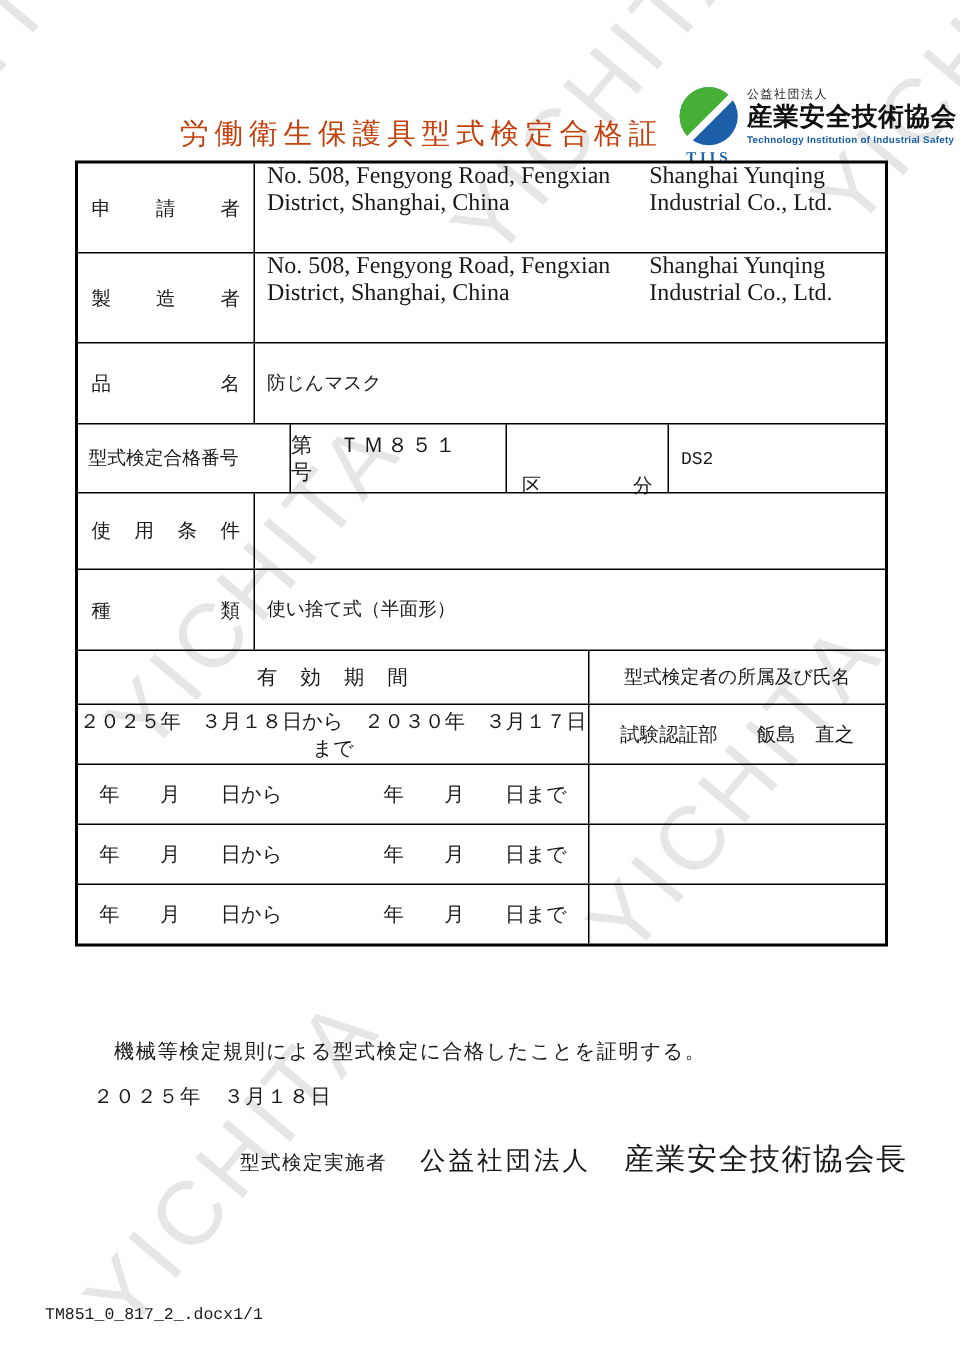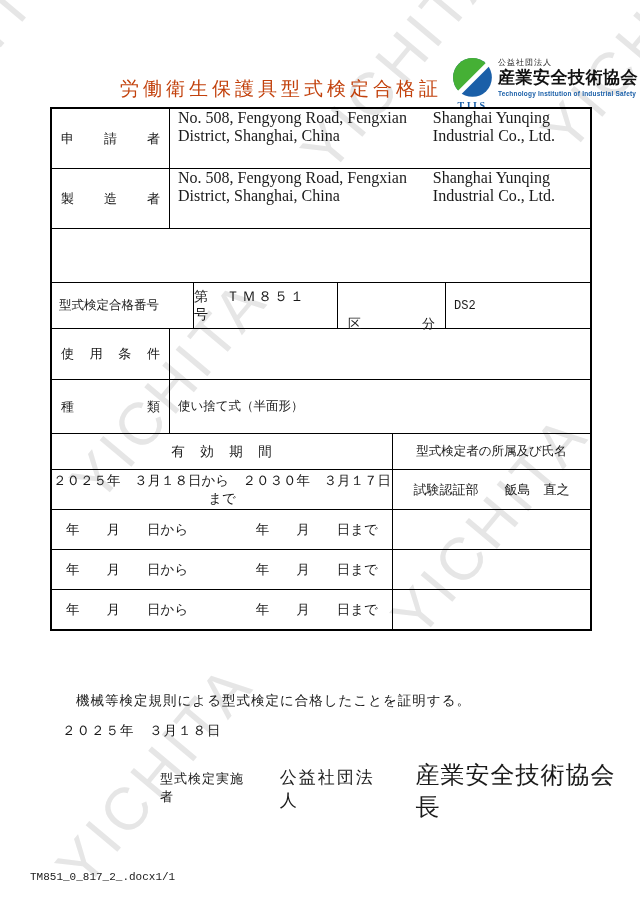--- a/index.html
+++ b/index.html
@@ -64,21 +64,21 @@
   .hdr-left{font-size:13.5px; letter-spacing:1px;}
   .hdr-right{font-size:12.5px;}
   .period{font-size:13.5px;}
   .examiner{font-size:13px;}
   
   #statement{position:absolute; left:76px; top:692px; font-size:13.5px; letter-spacing:1px;}
   #issue-date{position:absolute; left:62px; top:722px; font-size:13.5px; letter-spacing:1px;}
   #signature{position:absolute; left:160px; top:759px; display:flex; align-items:baseline; gap:22px;}
   #sig-prefix{font-size:13px; letter-spacing:1px;}
   #sig-orgtype{font-size:17px; letter-spacing:2px;}
-  #sig-title{font-size:24px; letter-spacing:1px;}
+  #sig-title{font-size:20px; letter-spacing:1px;}
   #doc-ref{position:absolute; left:30px; top:871px; font-size:11px;}
 </style>
 </head>
 <body>
 
 <div id="page">
 
   <div id="wm-layer">
     <div class="wm wm-1">YICHITA</div>
     <div class="wm wm-2">YICHITA</div>
@@ -124,20 +124,24 @@
         <div class="cell lbl rb">
             <span>製 造 者</span>
           </div>
         <div class="cell val2">
           <div>No. 508, Fengyong Road, Fengxian District, Shanghai, China</div>
           <div>Shanghai Yunqing Industrial Co., Ltd.</div>
         </div>
       </div>
 
       <div class="trow h54">
+        <div class="cell lbl rb">
+            <span>品 名</span>
+          </div>
+        <div class="cell val">防じんマスク</div>
       </div>
 
 
       <div class="trow h46">
         <div class="cell lbl-tight rb">型式検定合格番号</div>
         <div class="cell cert-num rb">第　ＴＭ８５１　号</div>
         <div class="cell cert-class rb">
             <span>区 分</span>
           </div>
         <div class="cell val mono">DS2</div>

